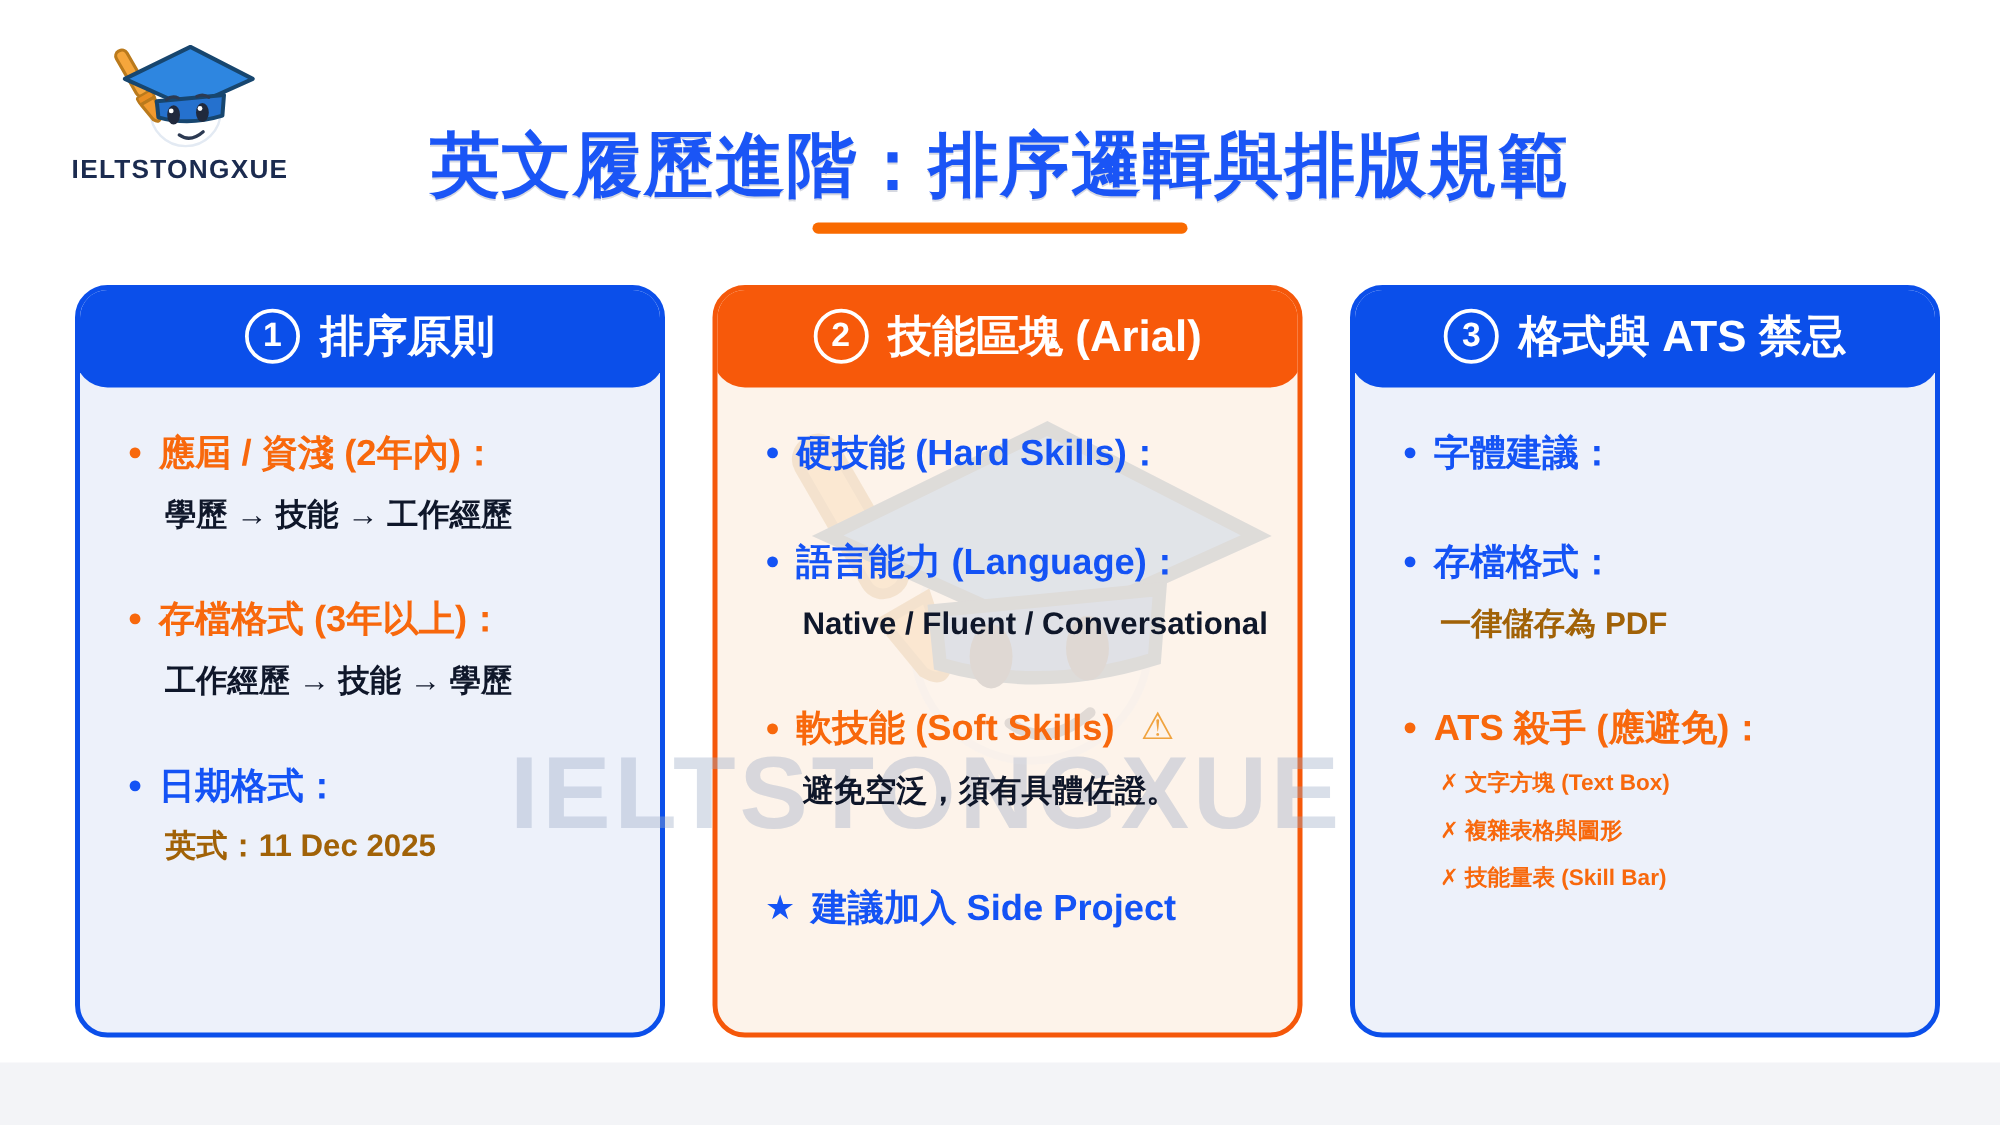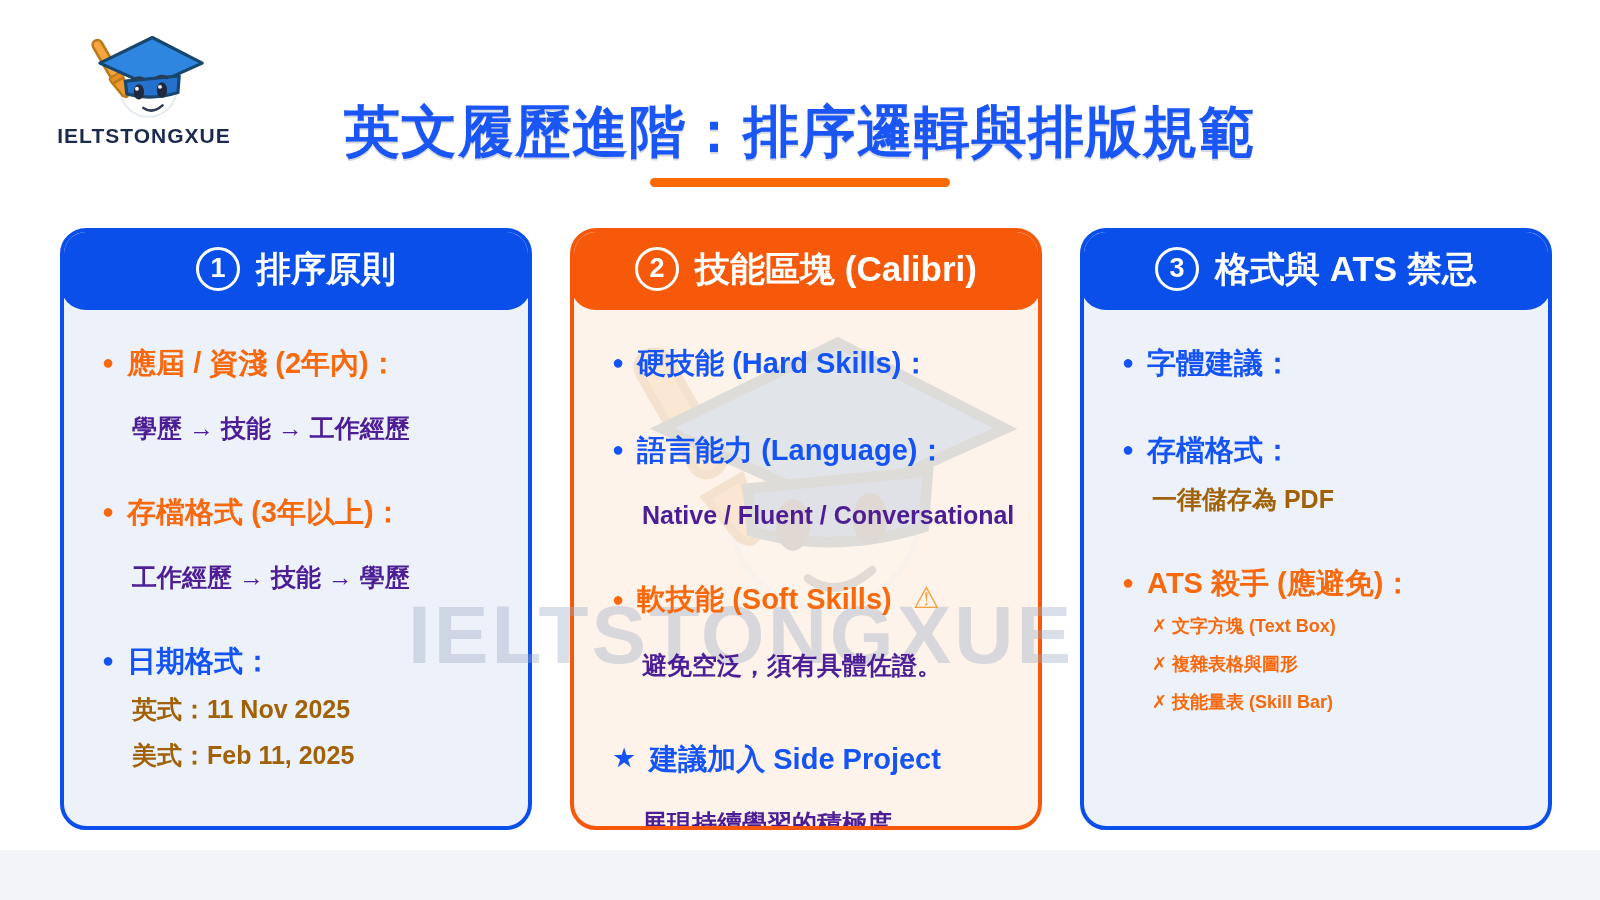--- a/index.html
+++ b/index.html
@@ -41,21 +41,21 @@
 
   .card-body { position:relative; z-index:3; padding:36px 22px 0 38px; }
   .sec { margin-bottom:52px; }
   .sec-heading { display:flex; align-items:center; gap:13px; font-size:29px; font-weight:800; line-height:1.2; white-space:nowrap; }
   .marker { font-size:20px; flex:0 0 auto; transform:translateY(-1px); }
   .marker.star { font-size:27px; }
   .h-orange { color:#F8680C; } .h-blue { color:#1453F5; }
   .warn { font-size:30px; color:#F0A33F; margin-left:8px; transform:translateY(-2px); }
 
   .line { margin:16px 0 0 30px; font-size:25px; font-weight:700; line-height:1.2; white-space:nowrap; }
-  .t-gray { color:#4c1d95;margin-top:32px; } .t-dark { color:#a16207; }
+  .t-gray { color:#0f172a; } .t-dark { color:#a16207; }
   .t-orange { color:#F8680C; font-size:18px; font-weight:800; }
 
   .sec.star-sec { margin-top:62px; }
 
   
   .bottom-strip { position:absolute; left:0; bottom:0; width:1600px; height:50px; background:#F3F4F7; z-index:1; }
 </style>
 </head>
 <body>
 
@@ -124,30 +124,29 @@
             <span class="marker">●</span>
             <span>存檔格式 (3年以上)：</span>
           </div>
           <div class="line t-gray">工作經歷 → 技能 → 學歷</div>
         </div>
         <div class="sec">
           <div class="sec-heading h-blue">
             <span class="marker">●</span>
             <span>日期格式：</span>
           </div>
-          <div class="line t-dark">英式：11 Nov 2025</div>
-          <div class="line t-dark">美式：Feb 11, 2025</div>
+          <div class="line t-dark">英式：11 Dec 2025</div>
         </div>
       </div>
     </section>
 
     <section class="card theme-orange">
       <div class="card-header">
         <span class="circle-num">2</span>
-        <span>技能區塊 (Calibri)</span>
+        <span>技能區塊 (Arial)</span>
       </div>
       <div class="card-body">
         <div class="sec">
           <div class="sec-heading h-blue">
             <span class="marker">●</span>
             <span>硬技能 (Hard Skills)：</span>
           </div>
         </div>
         <div class="sec">
           <div class="sec-heading h-blue">
@@ -162,21 +161,20 @@
             <span>軟技能 (Soft Skills)</span>
             <span class="warn">⚠</span>
           </div>
           <div class="line t-gray">避免空泛，須有具體佐證。</div>
         </div>
         <div class="sec star-sec">
           <div class="sec-heading h-blue">
             <span class="marker star">★</span>
             <span>建議加入 Side Project</span>
           </div>
-          <div class="line t-gray">展現持續學習的積極度</div>
         </div>
       </div>
     </section>
 
     <section class="card theme-blue">
       <div class="card-header">
         <span class="circle-num">3</span>
         <span>格式與 ATS 禁忌</span>
       </div>
       <div class="card-body">

